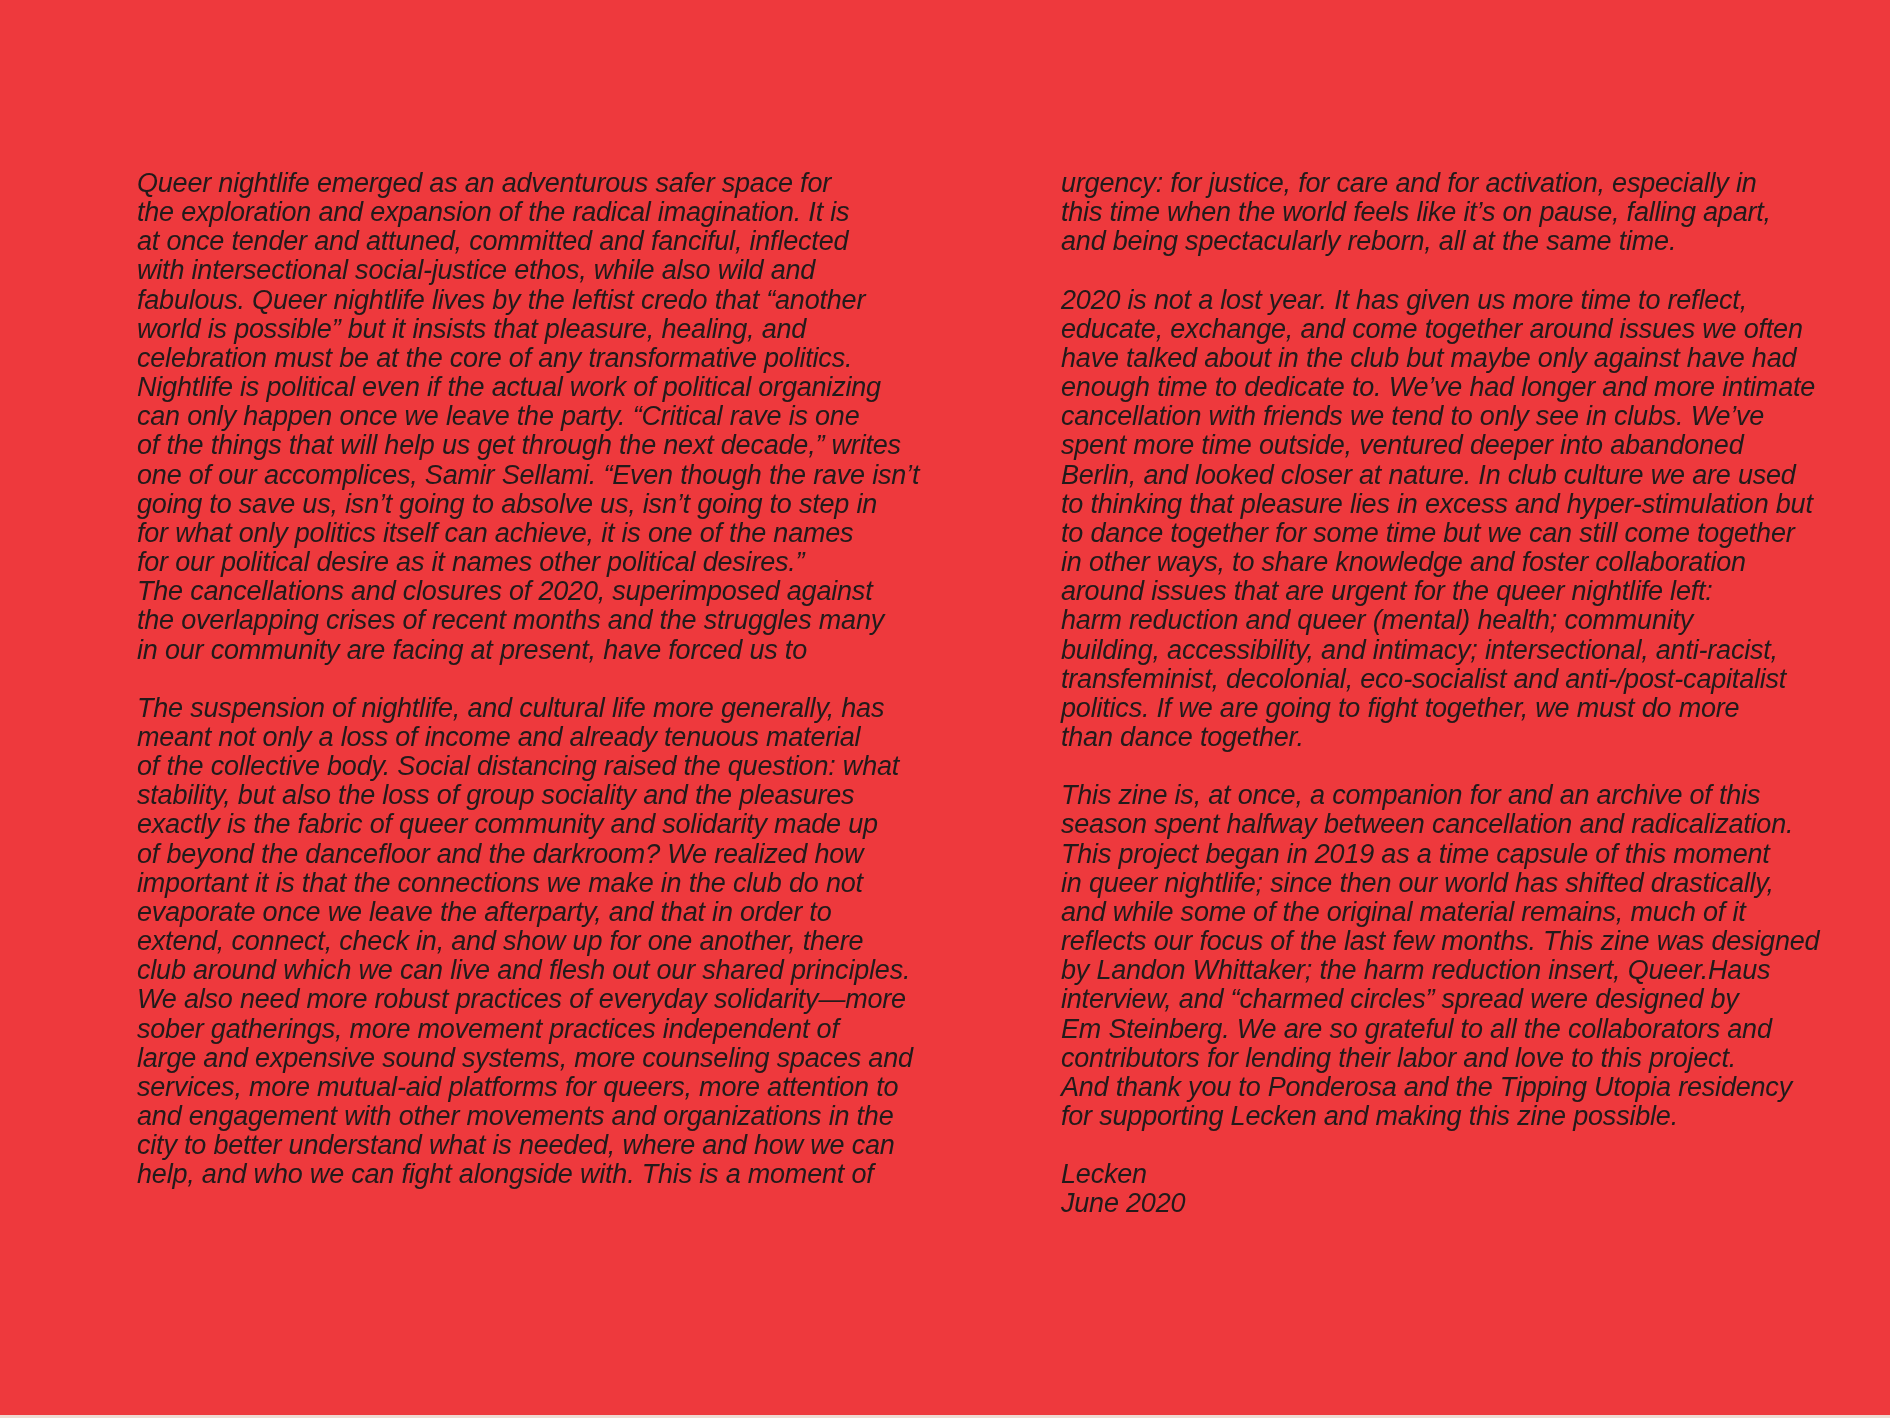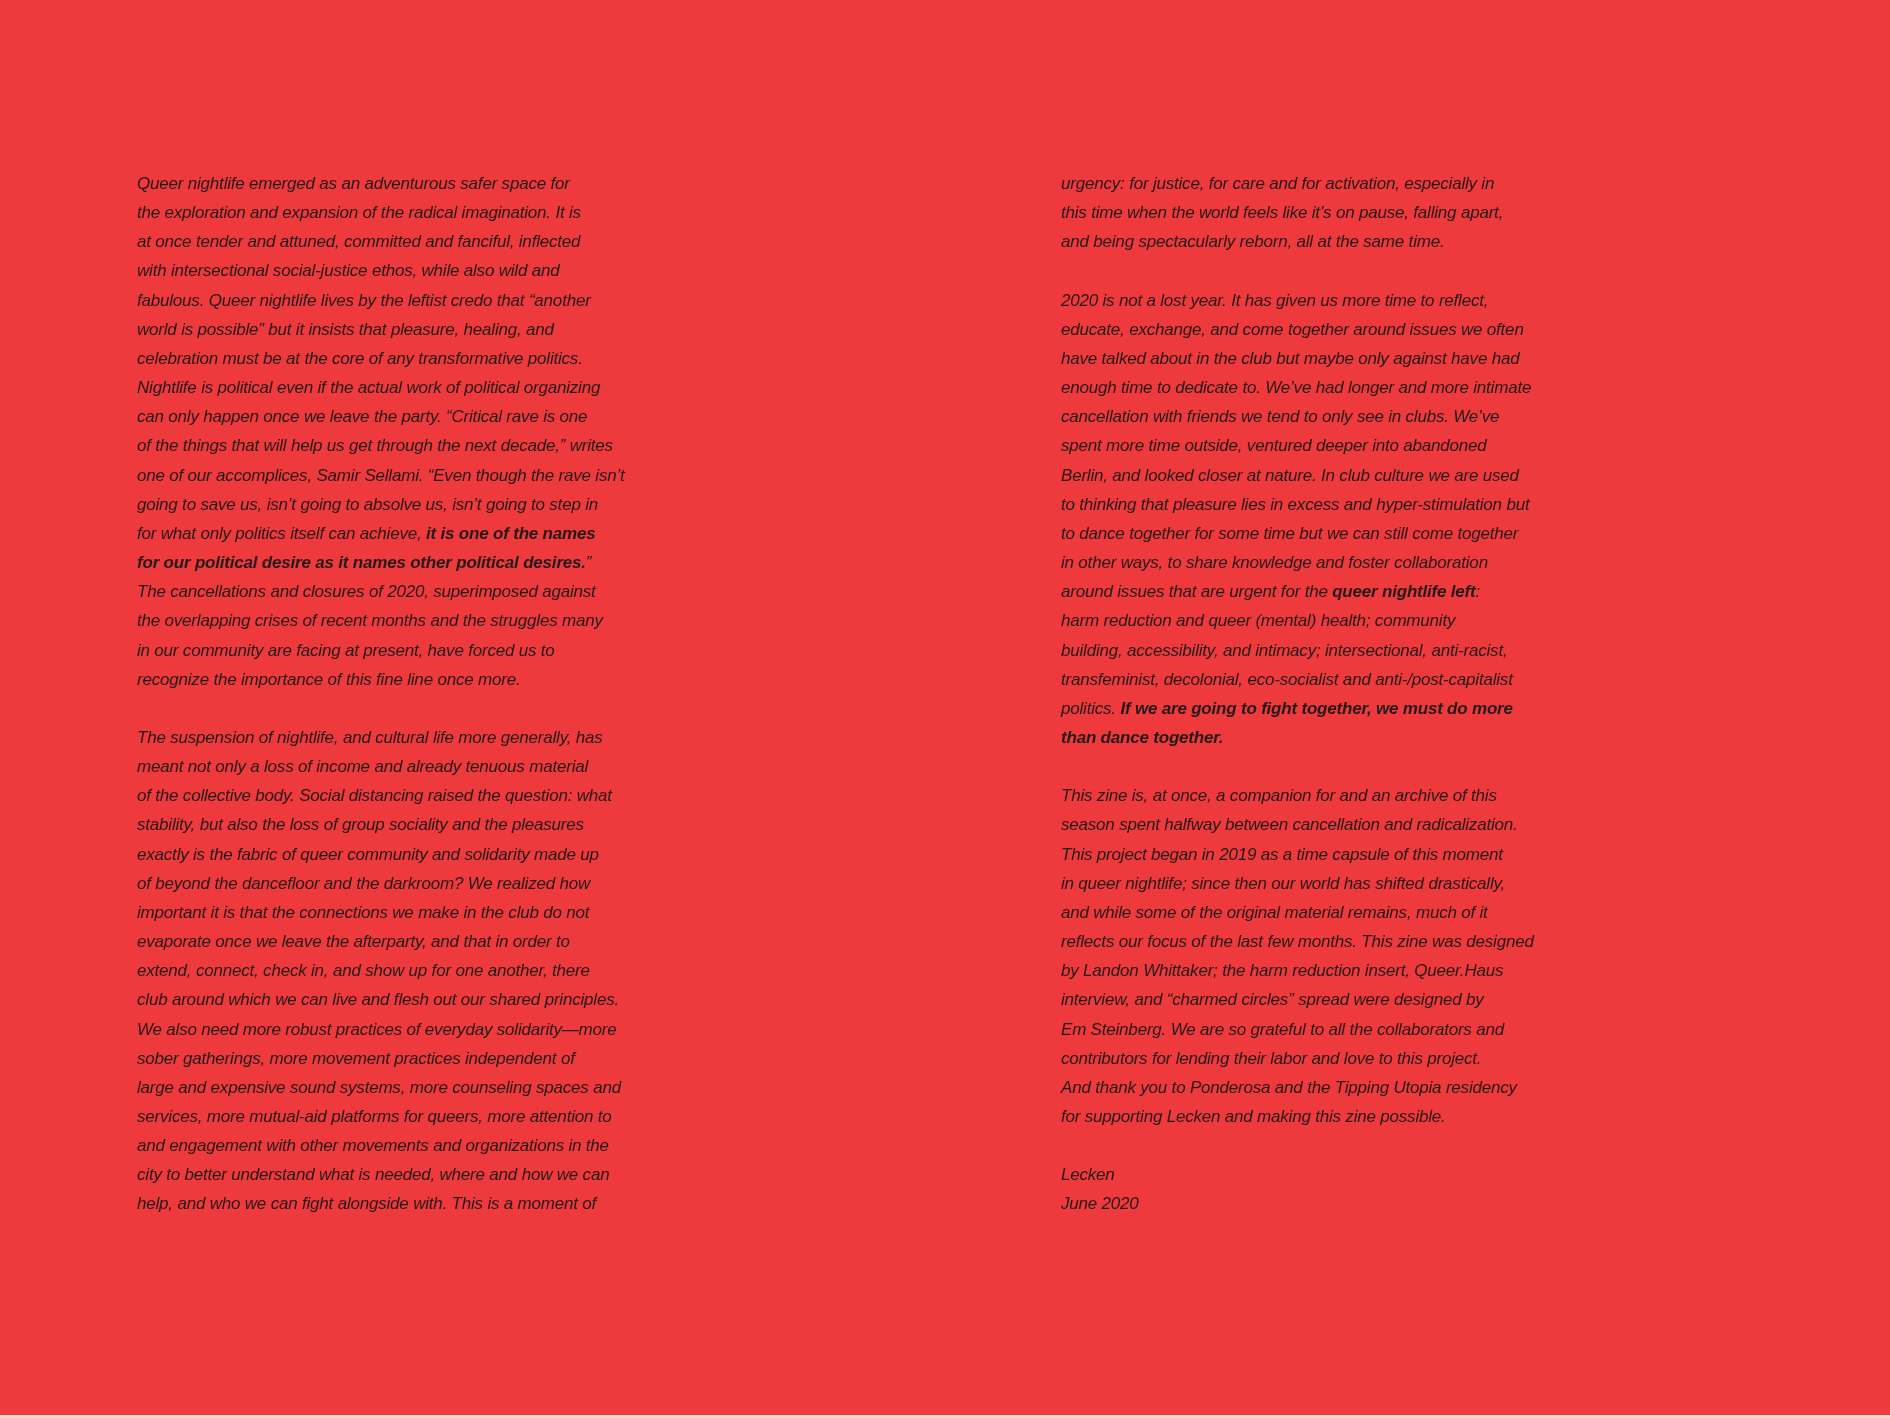--- a/index.html
+++ b/index.html
@@ -11,34 +11,34 @@
     width: 1890px;
     height: 1418px;
     background: #ee393d;
     overflow: hidden;
     font-family: "Liberation Sans", "DejaVu Sans", sans-serif;
   }
   .text-column {
     position: absolute;
     top: 169px;
     font-style: italic;
-    font-size: 17px;
+    font-size: 27px;
     line-height: 29.17px;
     letter-spacing: -0.2px;
     color: #231a1a;
     white-space: nowrap;
   }
   #col-left  { left: 137px; }
   #col-right { left: 1061px; }
   .para {
     margin: 0 0 29.17px 0;
   }
   .para:last-child { margin-bottom: 0; }
   .line { height: 29.17px; }
-  .b { font-weight: bold; }
+  .b { font-weight: normal; }
   .page-edge-strip {
     position: absolute;
     left: 0; right: 0; bottom: 0;
     height: 3px;
     background: #efdad3;
   }
 </style>
 </head>
 <body>
 
@@ -55,21 +55,20 @@
         <div class="line"><span>Nightlife is political even if the actual work of political organizing</span></div>
         <div class="line"><span>can only happen once we leave the party. “Critical rave is one</span></div>
         <div class="line"><span>of the things that will help us get through the next decade,” writes</span></div>
         <div class="line"><span>one of our accomplices, Samir Sellami. “Even though the rave isn’t</span></div>
         <div class="line"><span>going to save us, isn’t going to absolve us, isn’t going to step in</span></div>
         <div class="line"><span>for what only politics itself can achieve, </span><span class="b">it is one of the names</span></div>
         <div class="line"><span class="b">for our political desire as it names other political desires.</span><span>”</span></div>
         <div class="line"><span>The cancellations and closures of 2020, superimposed against</span></div>
         <div class="line"><span>the overlapping crises of recent months and the struggles many</span></div>
         <div class="line"><span>in our community are facing at present, have forced us to</span></div>
-        <div class="line"><span>recognize the importance of this fine line once more.</span></div>
       </div>
       <div class="para">
         <div class="line"><span>The suspension of nightlife, and cultural life more generally, has</span></div>
         <div class="line"><span>meant not only a loss of income and already tenuous material</span></div>
         <div class="line"><span>of the collective body. Social distancing raised the question: what</span></div>
         <div class="line"><span>stability, but also the loss of group sociality and the pleasures</span></div>
         <div class="line"><span>exactly is the fabric of queer community and solidarity made up</span></div>
         <div class="line"><span>of beyond the dancefloor and the darkroom? We realized how</span></div>
         <div class="line"><span>important it is that the connections we make in the club do not</span></div>
         <div class="line"><span>evaporate once we leave the afterparty, and that in order to</span></div>

